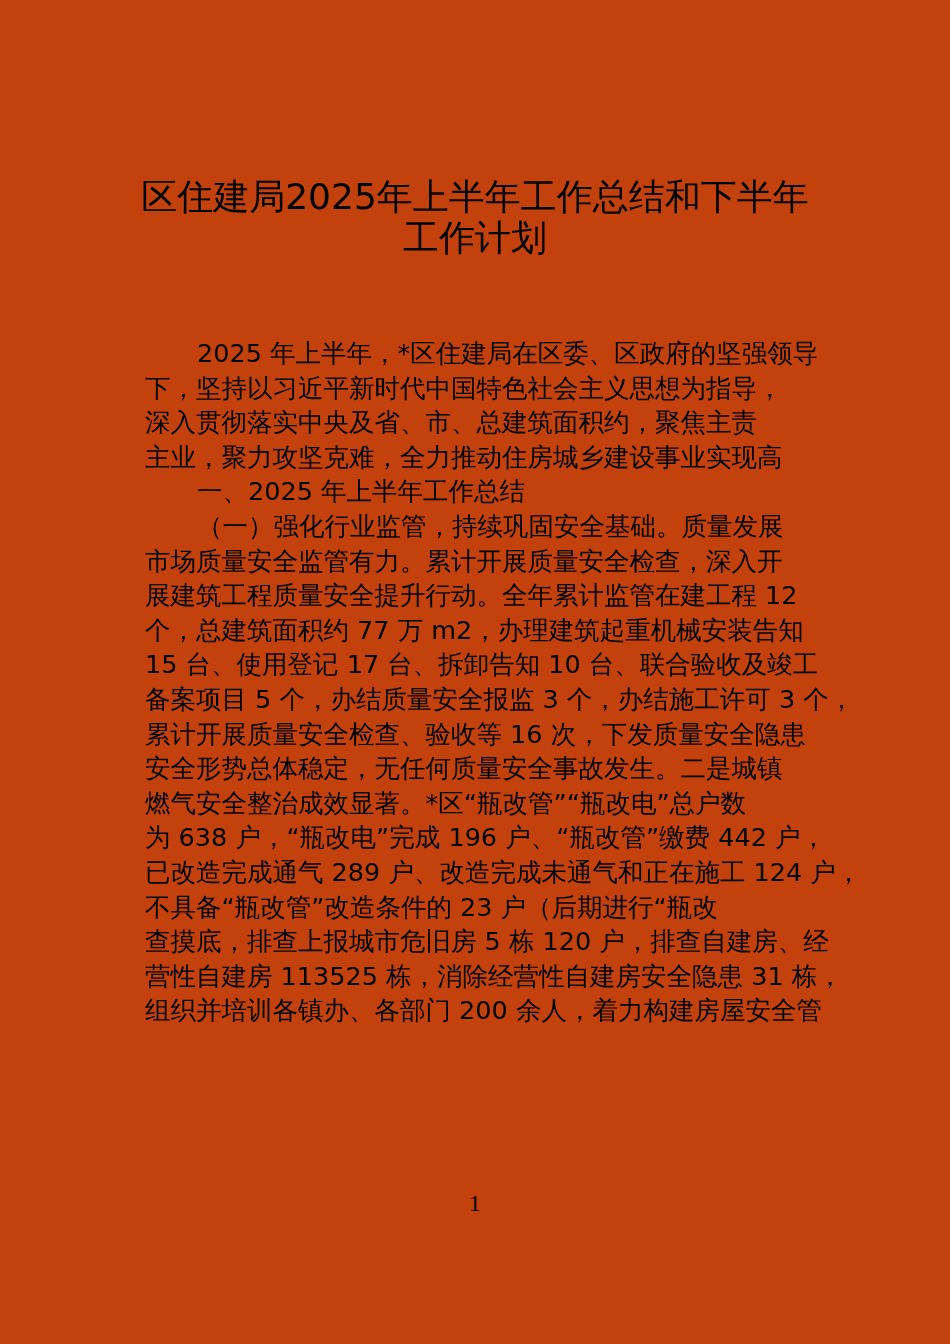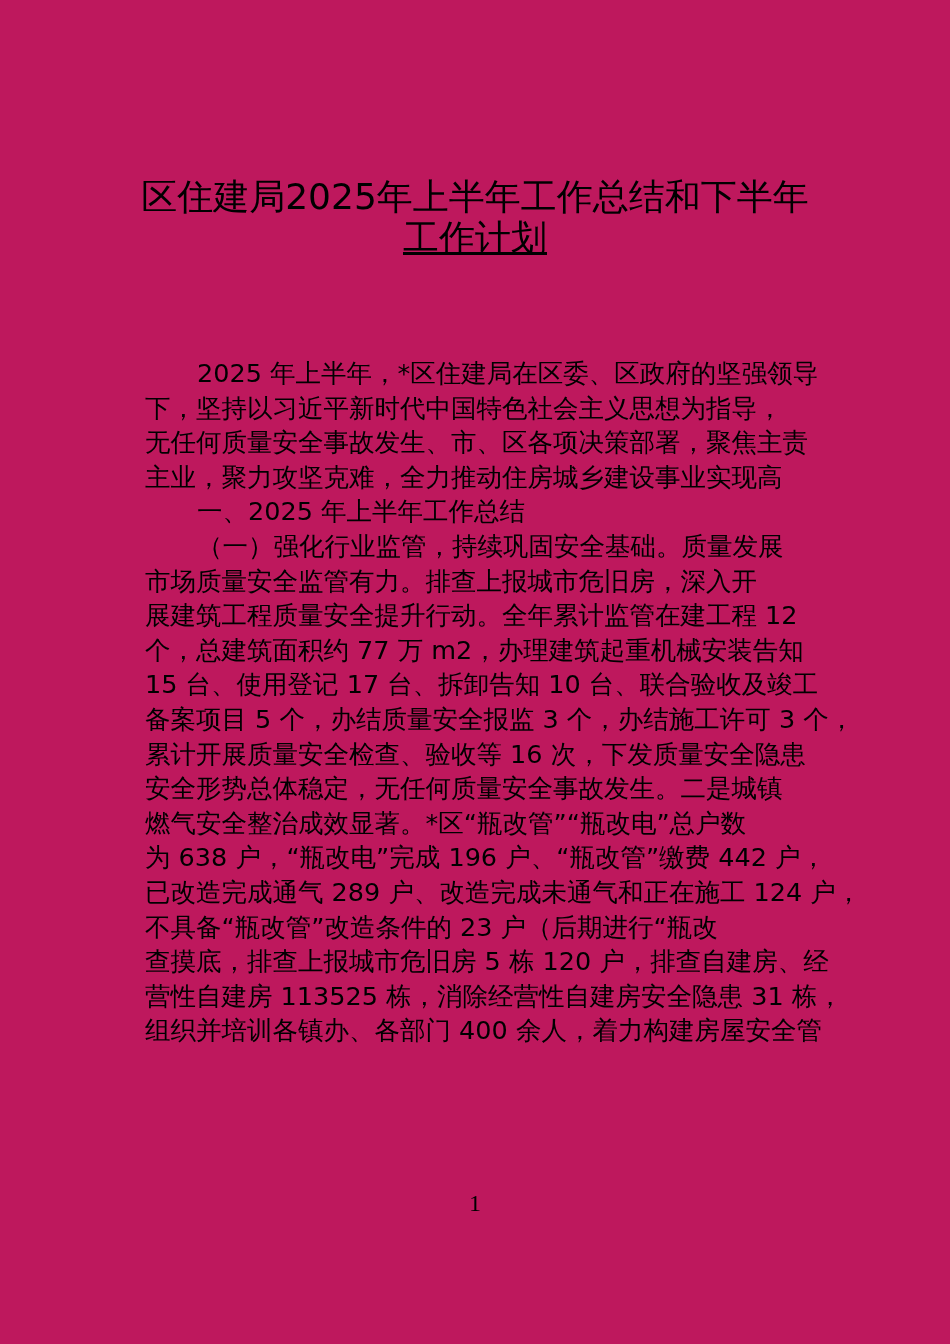--- a/index.html
+++ b/index.html
@@ -13,40 +13,39 @@
       position: relative;
       overflow: hidden;
       font-family: "DejaVu Sans", "Liberation Sans", sans-serif;
       color: #000000;
     }
     .page {
       position: absolute;
       left: 0; top: 0;
       width: 950px;
       height: 1344px;
-      background: #be185d;
+      background: #c2410c;
     }
     .title {
       position: absolute;
       left: 100px;
       width: 750px;
       text-align: center;
       font-size: 36px;
       line-height: 70px;
       letter-spacing: 0px;
       white-space: nowrap;
     }
     .title-line-1 { top: 162px; }
-    .title-line-2 { top: 202px; margin-top: 0; top: 203px; text-decoration: underline; }
+    .title-line-2 { top: 202px; margin-top: 0; top: 203px; }
     .body {
       position: absolute;
       left: 145px;
       top: 336px;
       width: 680px;
-      margin-top: 20px;
     }
     .line {
       height: 34.6px;
       line-height: 34.6px;
       font-size: 25.5px;
       white-space: nowrap;
       overflow: visible;
     }
     .line.indent { padding-left: 52px; }
     .page-number {
@@ -63,34 +62,34 @@
 </head>
 <body>
 
 <div class="page">
   <div class="title title-line-1">区住建局2025年上半年工作总结和下半年</div>
   <div class="title title-line-2">工作计划</div>
 
   <div class="body">
     <div class="line indent">2025 年上半年，*区住建局在区委、区政府的坚强领导</div>
     <div class="line">下，坚持以习近平新时代中国特色社会主义思想为指导，</div>
-    <div class="line">无任何质量安全事故发生、市、区各项决策部署，聚焦主责</div>
+    <div class="line">深入贯彻落实中央及省、市、总建筑面积约，聚焦主责</div>
     <div class="line">主业，聚力攻坚克难，全力推动住房城乡建设事业实现高</div>
     <div class="line indent">一、2025 年上半年工作总结</div>
     <div class="line indent">（一）强化行业监管，持续巩固安全基础。质量发展</div>
-    <div class="line">市场质量安全监管有力。排查上报城市危旧房，深入开</div>
+    <div class="line">市场质量安全监管有力。累计开展质量安全检查，深入开</div>
     <div class="line">展建筑工程质量安全提升行动。全年累计监管在建工程 12</div>
     <div class="line">个，总建筑面积约 77 万 m2，办理建筑起重机械安装告知</div>
     <div class="line">15 台、使用登记 17 台、拆卸告知 10 台、联合验收及竣工</div>
     <div class="line">备案项目 5 个，办结质量安全报监 3 个，办结施工许可 3 个，</div>
     <div class="line">累计开展质量安全检查、验收等 16 次，下发质量安全隐患</div>
     <div class="line">安全形势总体稳定，无任何质量安全事故发生。二是城镇</div>
     <div class="line">燃气安全整治成效显著。*区“瓶改管”“瓶改电”总户数</div>
     <div class="line">为 638 户，“瓶改电”完成 196 户、“瓶改管”缴费 442 户，</div>
     <div class="line">已改造完成通气 289 户、改造完成未通气和正在施工 124 户，</div>
     <div class="line">不具备“瓶改管”改造条件的 23 户（后期进行“瓶改</div>
     <div class="line">查摸底，排查上报城市危旧房 5 栋 120 户，排查自建房、经</div>
     <div class="line">营性自建房 113525 栋，消除经营性自建房安全隐患 31 栋，</div>
-    <div class="line">组织并培训各镇办、各部门 400 余人，着力构建房屋安全管</div>
+    <div class="line">组织并培训各镇办、各部门 200 余人，着力构建房屋安全管</div>
   </div>
 
   <div class="page-number">1</div>
 </div>
 
 </body></html>

